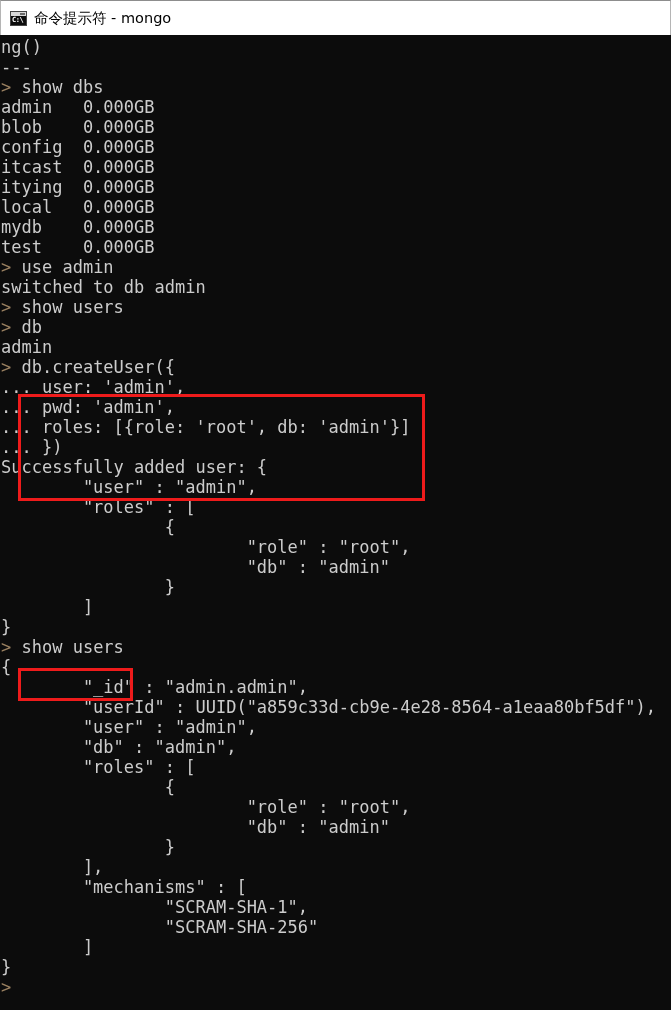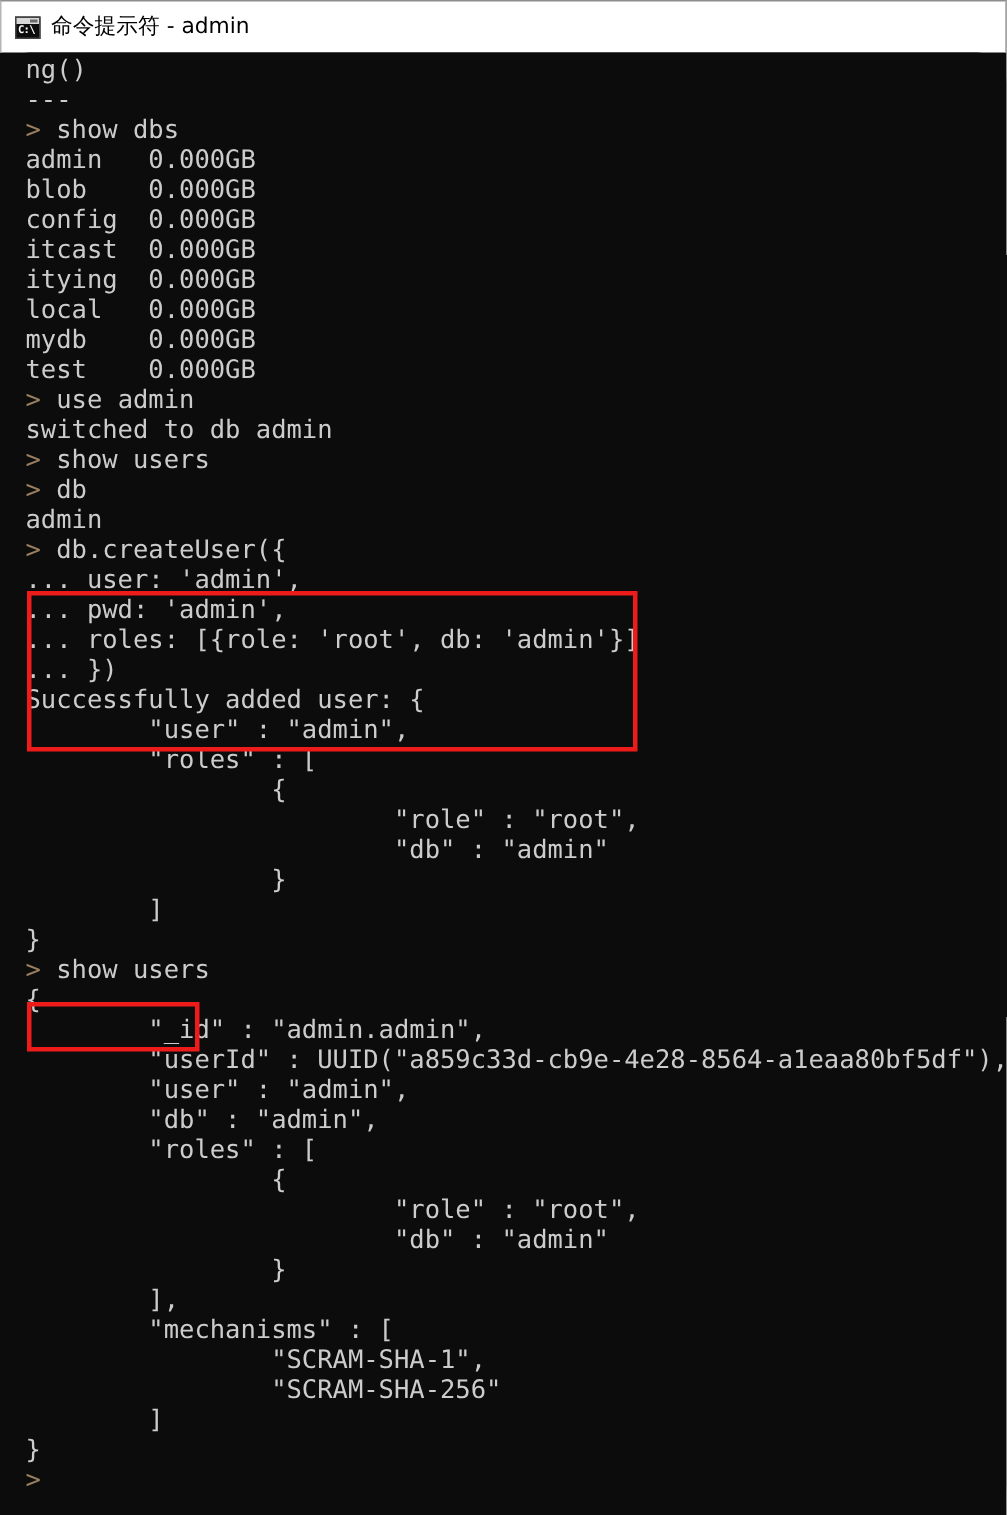--- a/index.html
+++ b/index.html
@@ -84,23 +84,22 @@
     white-space: pre;
   }
 
   
   #console {
     position: relative;
     width: 671px;
     height: 975px;
     background: #0c0c0c;
     box-sizing: border-box;
-    padding: 2px 0 0 16px;
+    padding: 2px 0 0 0;
     overflow: hidden;
-    border-radius: 20px;
   }
   #console-text {
     position: relative;
     margin: 0;
     padding: 0 0 0 1px;
     font-family: "DejaVu Sans Mono", monospace;
     font-size: 17px;
     line-height: 20px;
     color: #cccccc;
     white-space: pre;
@@ -140,21 +139,21 @@
 </head>
 <body>
 
 <div id="cmd-window" style="background: rgb(12, 12, 12);">
 
   <div id="titlebar" style="background: rgb(255, 255, 255);">
     <div id="cmd-icon">
       <div class="icon-bar"></div>
       <div class="icon-text">C:\</div>
     </div>
-    <div id="titlebar-text">命令提示符 - admin</div>
+    <div id="titlebar-text">命令提示符 - mongo</div>
   </div>
 
   <div id="console" style="background: rgb(12, 12, 12);">
     <pre id="console-text" style="color: rgb(204, 204, 204);"><span class="ln">ng()</span><span class="ln">---</span><span class="ln"><span class="prompt-caret">&gt;</span> show dbs</span><span class="ln">admin   0.000GB</span><span class="ln">blob    0.000GB</span><span class="ln">config  0.000GB</span><span class="ln">itcast  0.000GB</span><span class="ln">itying  0.000GB</span><span class="ln">local   0.000GB</span><span class="ln">mydb    0.000GB</span><span class="ln">test    0.000GB</span><span class="ln"><span class="prompt-caret">&gt;</span> use admin</span><span class="ln">switched to db admin</span><span class="ln"><span class="prompt-caret">&gt;</span> show users</span><span class="ln"><span class="prompt-caret">&gt;</span> db</span><span class="ln">admin</span><span class="ln"><span class="prompt-caret">&gt;</span> db.createUser({</span><span class="ln">... user: 'admin',</span><span class="ln">... pwd: 'admin',</span><span class="ln">... roles: [{role: 'root', db: 'admin'}]</span><span class="ln">... })</span><span class="ln">Successfully added user: {</span><span class="ln">        "user" : "admin",</span><span class="ln">        "roles" : [</span><span class="ln">                {</span><span class="ln">                        "role" : "root",</span><span class="ln">                        "db" : "admin"</span><span class="ln">                }</span><span class="ln">        ]</span><span class="ln">}</span><span class="ln"><span class="prompt-caret">&gt;</span> show users</span><span class="ln">{</span><span class="ln">        "_id" : "admin.admin",</span><span class="ln">        "userId" : UUID("a859c33d-cb9e-4e28-8564-a1eaa80bf5df"),</span><span class="ln">        "user" : "admin",</span><span class="ln">        "db" : "admin",</span><span class="ln">        "roles" : [</span><span class="ln">                {</span><span class="ln">                        "role" : "root",</span><span class="ln">                        "db" : "admin"</span><span class="ln">                }</span><span class="ln">        ],</span><span class="ln">        "mechanisms" : [</span><span class="ln">                "SCRAM-SHA-1",</span><span class="ln">                "SCRAM-SHA-256"</span><span class="ln">        ]</span><span class="ln">}</span><span class="ln"><span class="prompt-caret">&gt;</span></span></pre>
 
     <div class="redbox" id="redbox-createuser" style="border-color: rgb(238, 27, 27);"></div>
     <div class="redbox" id="redbox-showusers" style="border-color: rgb(238, 27, 27);"></div>
   </div>
 
 </div>

